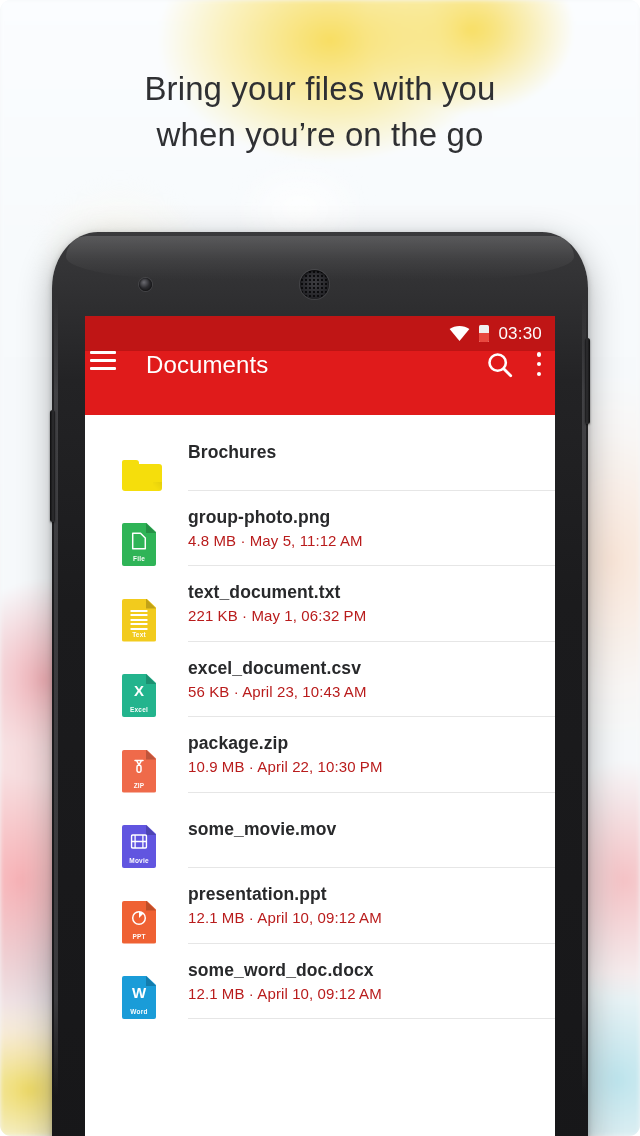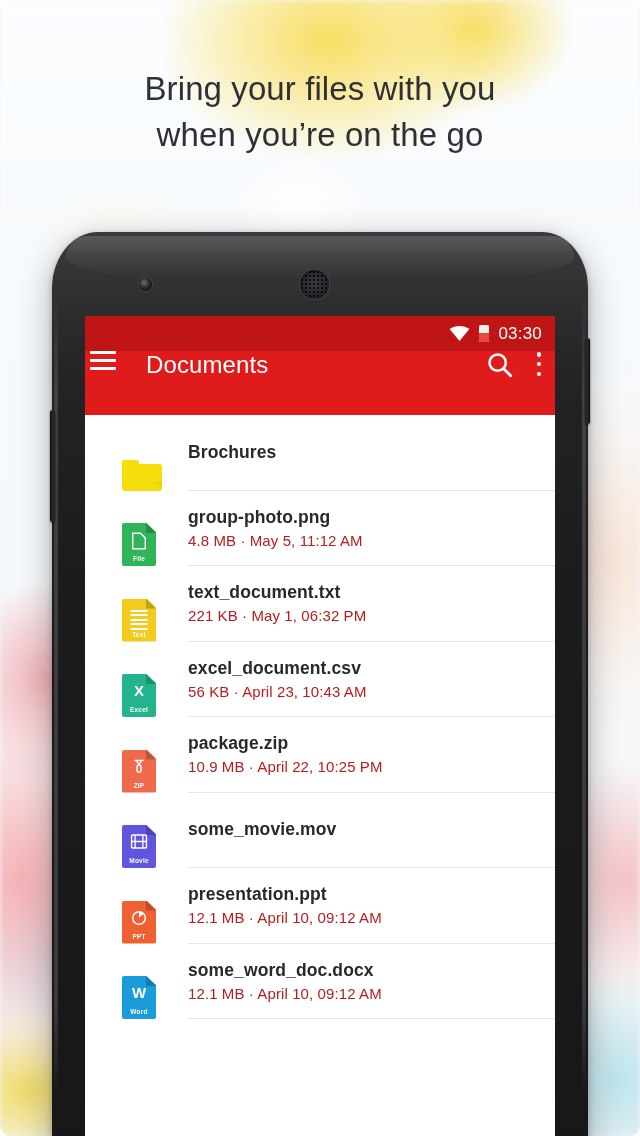--- a/index.html
+++ b/index.html
@@ -530,21 +530,21 @@
                 <div class="fold"></div>
                 <svg width="14" height="16" viewBox="0 0 14 16" class="mark-svg">
                   <path d="M3 1.5 H11 M4.5 1.5 L7 6 L9.5 1.5" fill="none" stroke="#ffffff" stroke-width="1.5" stroke-linecap="round" stroke-linejoin="round"></path>
                   <rect x="5" y="6.2" width="4" height="7" rx="1.6" fill="none" stroke="#ffffff" stroke-width="1.5"></rect>
                 </svg>
                 <div class="glyph-label">ZIP</div>
               </div>
             </div>
             <div class="text-cell">
               <div class="file-name">package.zip</div>
-              <div class="file-meta">10.9 MB · April 22, 10:25 PM</div>
+              <div class="file-meta">10.9 MB · April 22, 10:30 PM</div>
             </div>
           </div>
           <div class="file-row">
             <div class="icon-cell">
               <div class="doc-glyph">
                 <div class="sheet" style="background: rgb(97, 85, 224);"></div>
                 <div class="fold"></div>
                 <svg width="17" height="15" viewBox="0 0 17 15" class="mark-svg">
                   <rect x="1" y="1" width="15" height="13" rx="1.2" fill="none" stroke="#ffffff" stroke-width="1.5"></rect>
                   <line x1="4.6" y1="1" x2="4.6" y2="14" stroke="#ffffff" stroke-width="1.3"></line>

